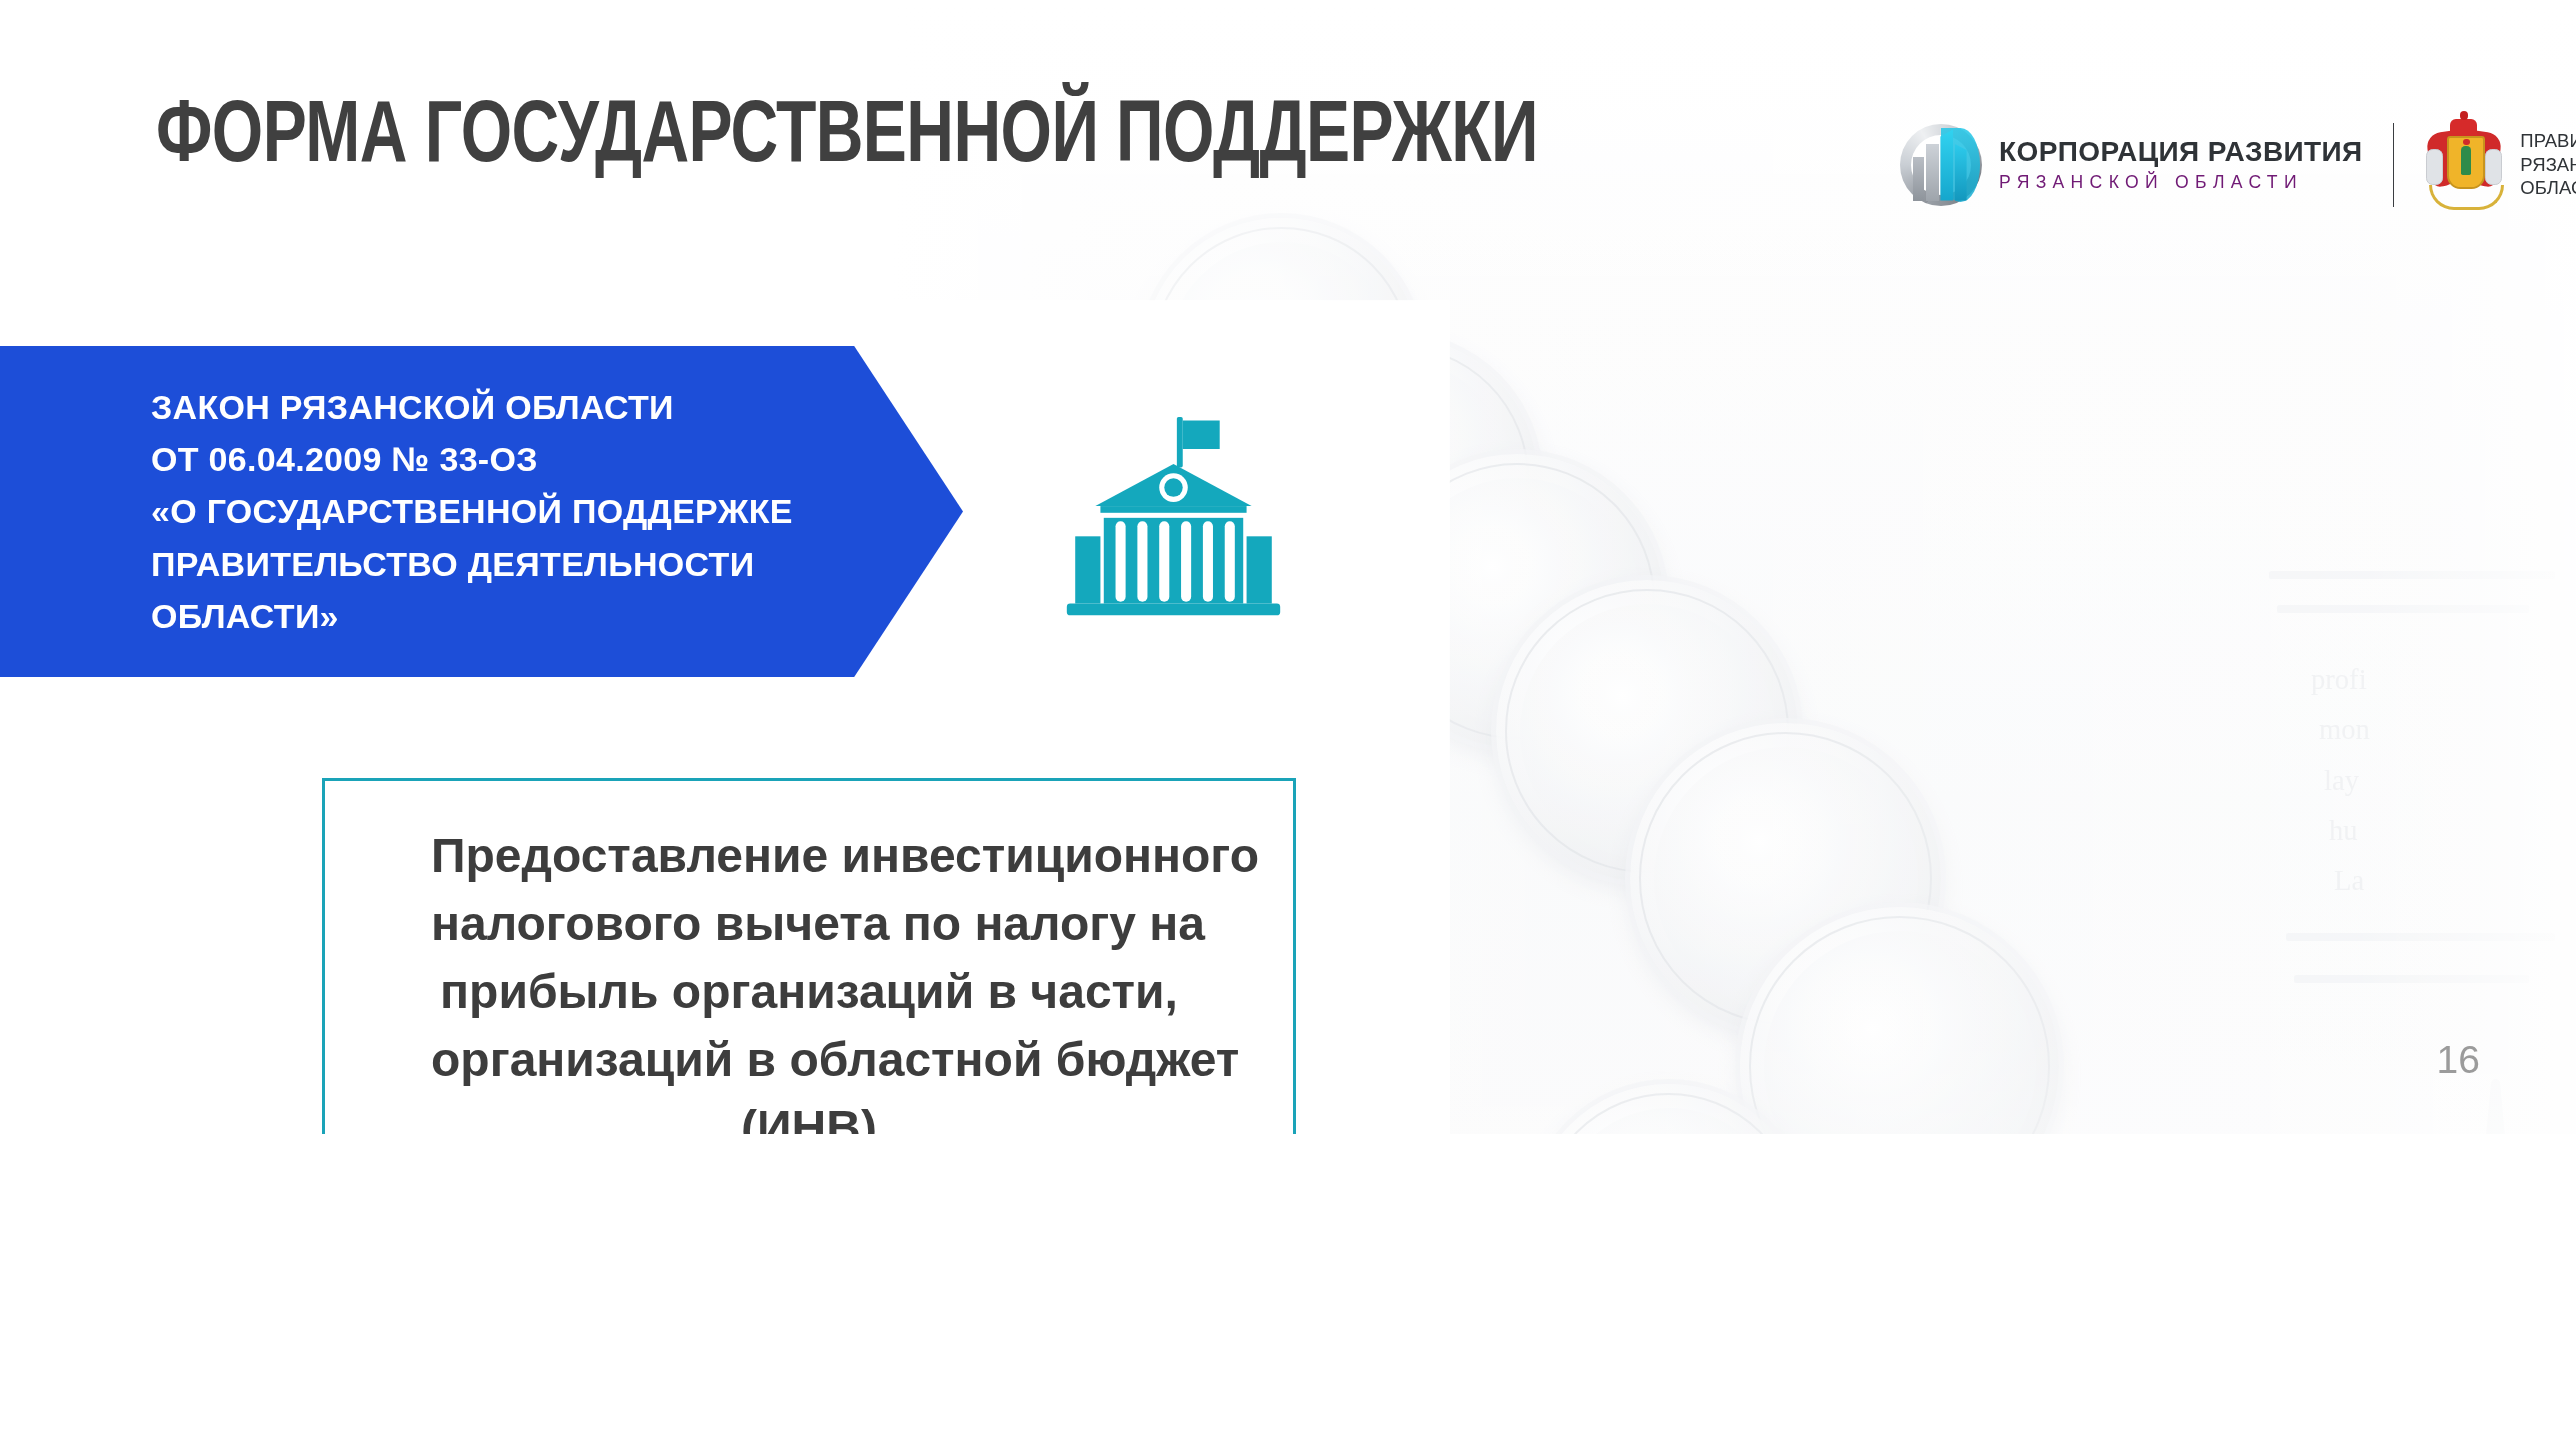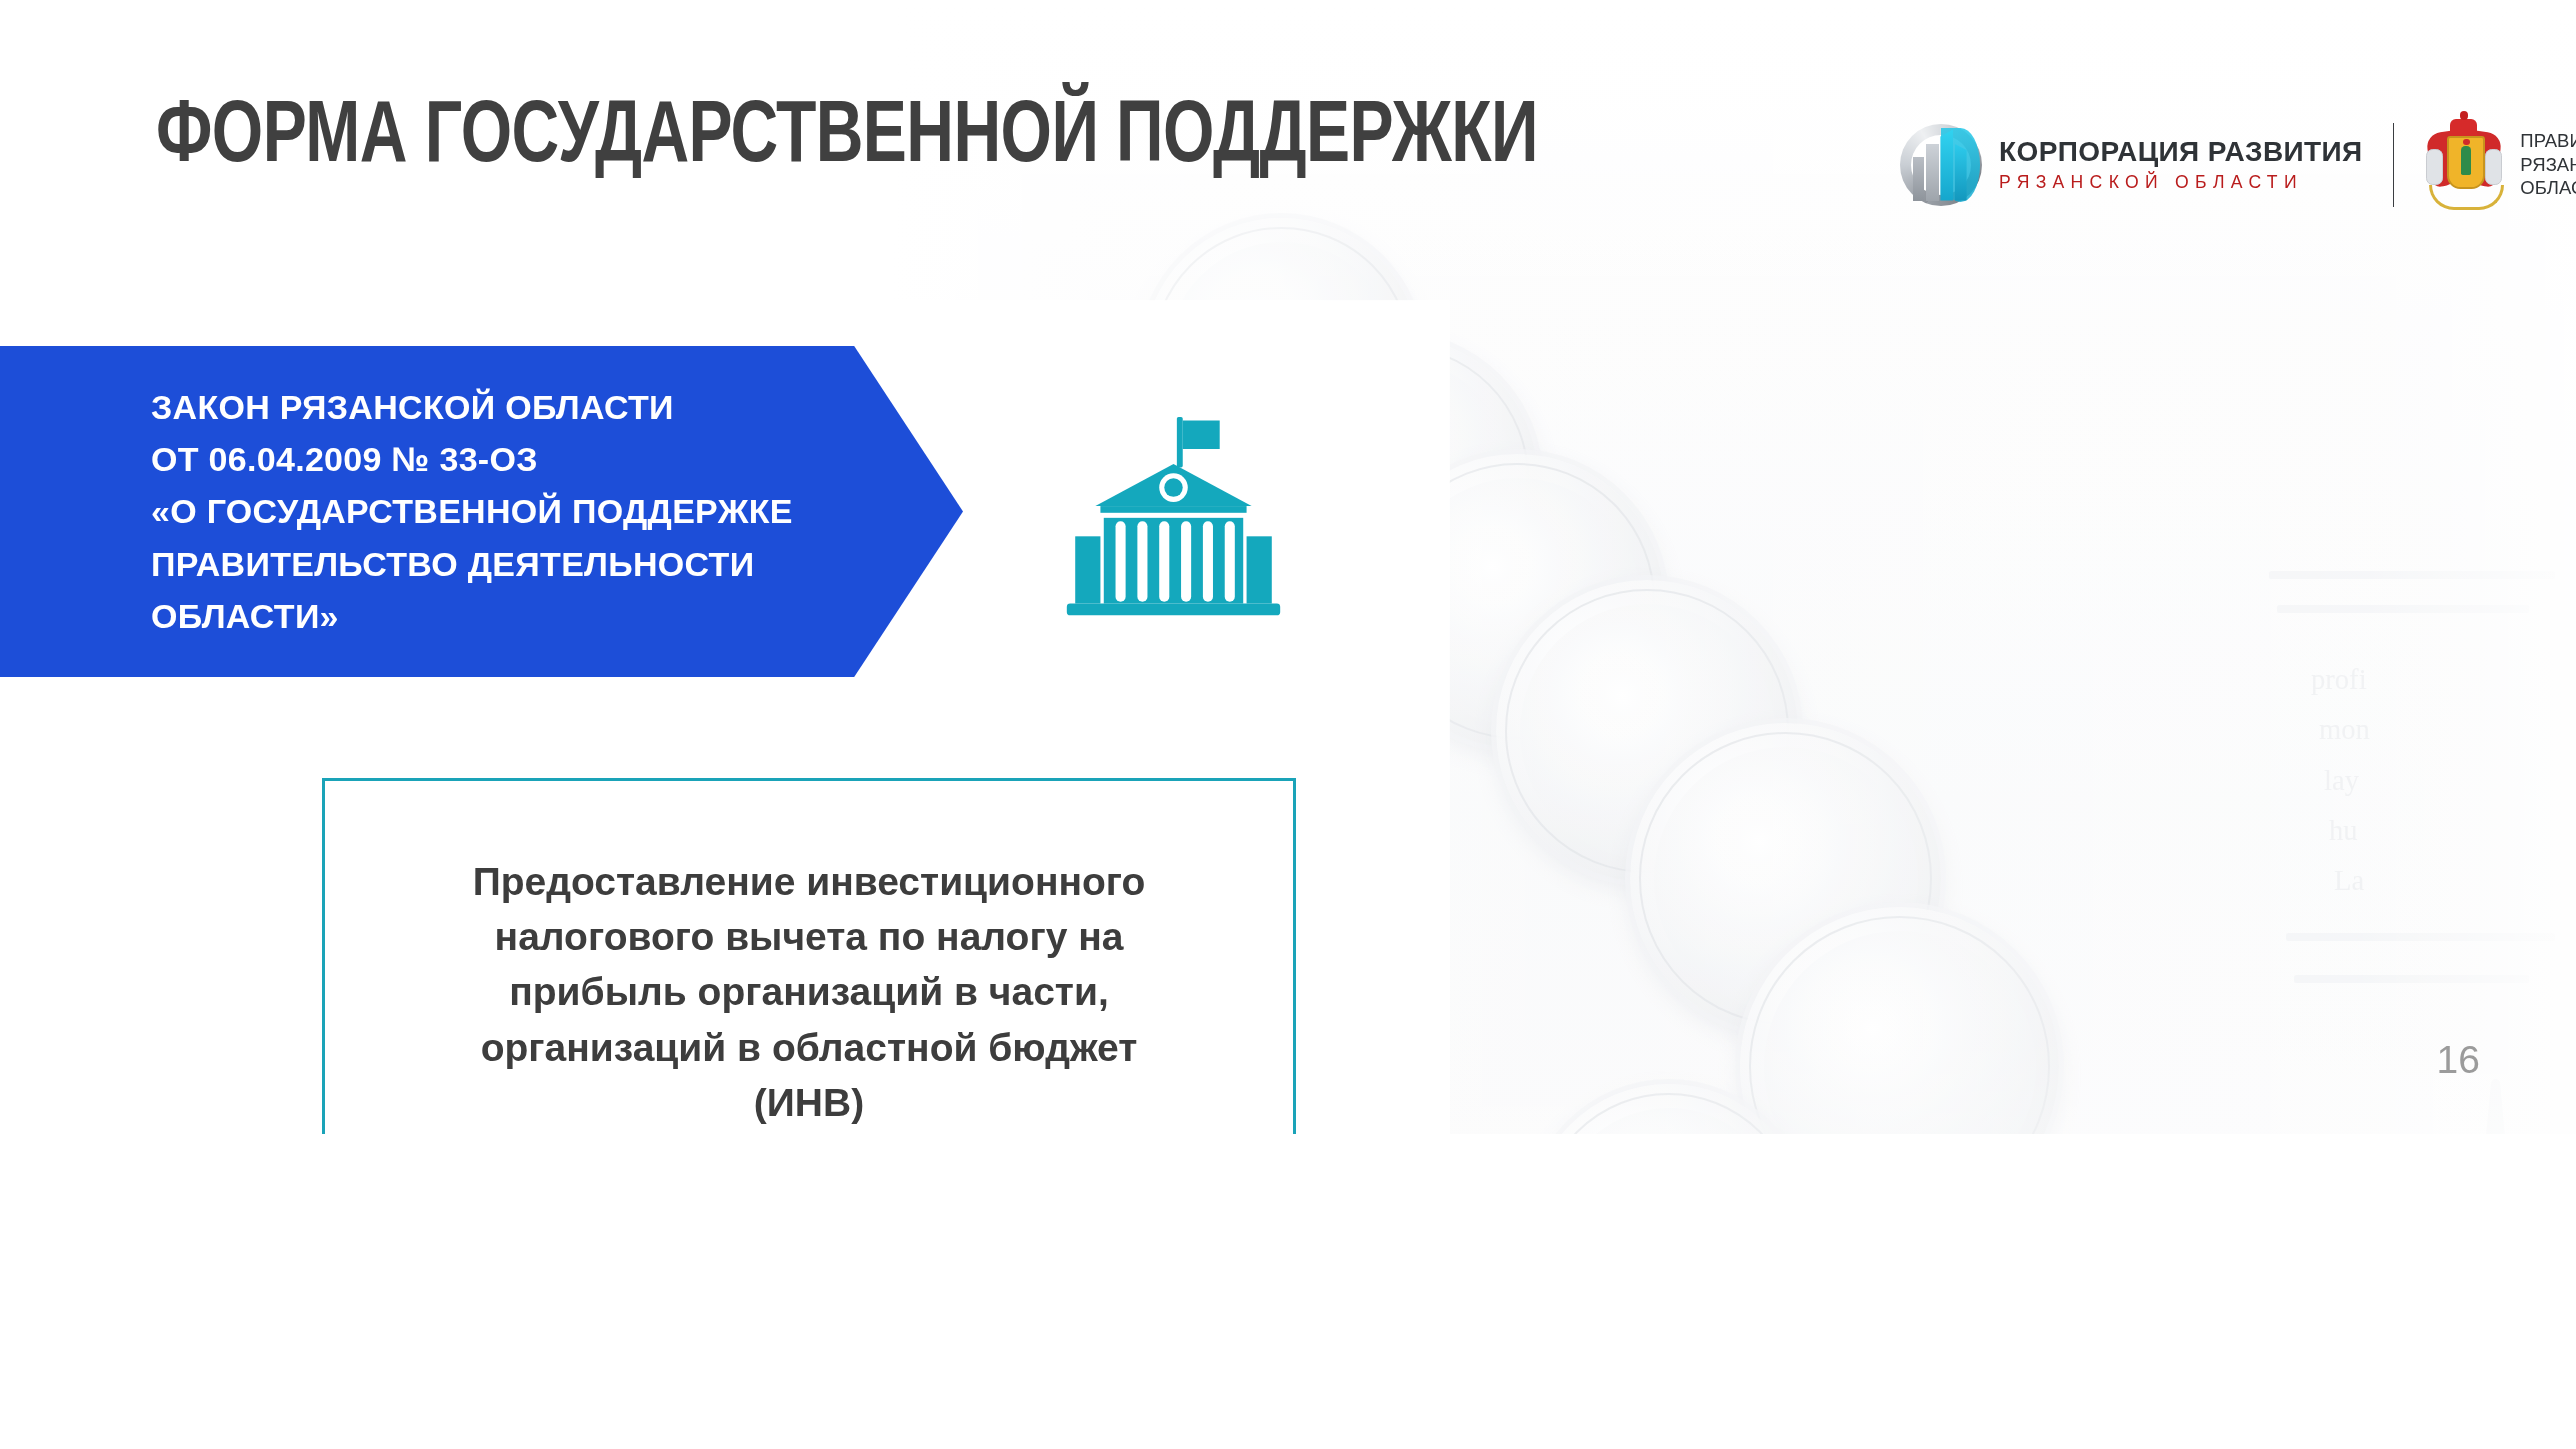--- a/index.html
+++ b/index.html
@@ -118,21 +118,21 @@
     opacity:.85;
   }
   .kro-mark .towers{position:absolute;left:11.8px;top:5px;width:64px;height:72px;}
   .kro-t{position:absolute;bottom:0;}
   .kro-t1{left:1.7px;width:11px;height:44px;background:linear-gradient(#b9bec5,#8e949b);}
   .kro-t2{left:14.3px;width:12.6px;height:57px;background:linear-gradient(#cdd2d8,#9ea4ab);}
   .kro-t3{left:28.6px;width:12.6px;height:71px;background:linear-gradient(#31d2f0,#15a6cc);clip-path:polygon(0 10%,100% 0,100% 100%,0 100%);}
   .kro-t4{left:43px;width:11.8px;height:60px;background:linear-gradient(#2ecdee,#1397bd);clip-path:polygon(0 6%,100% 16%,100% 100%,0 100%);}
   .kro-words{line-height:1;}
   .kro-l1{font-size:28px;font-weight:700;color:#2f3337;letter-spacing:0.4px;white-space:nowrap;}
-  .kro-l2{font-size:17.6px;font-weight:400;color:#b91c1c;letter-spacing:6.3px;margin-top:7.6px;white-space:nowrap;}
+  .kro-l2{font-size:17.6px;font-weight:400;color:#701a75;letter-spacing:6.3px;margin-top:7.6px;white-space:nowrap;}
   .logo-sep{
     width:1.7px;height:84px;background:#3a3d41;margin:0 30px;flex:0 0 auto;
   }
   .logo-gov{display:flex;align-items:center;gap:17px;}
   .gov-words{line-height:1.28;font-size:18.5px;color:#2f3337;white-space:nowrap;}
 
   
   .coa{position:relative;width:79px;height:91px;flex:0 0 auto;}
   .coa .crown{position:absolute;left:26px;top:0;width:27px;height:18.5px;background:#d62a2a;border-radius:5.9px 5.9px 1.7px 1.7px;}
   .coa .crown:after{content:"";position:absolute;left:9.2px;top:-7.6px;width:8.4px;height:8.4px;border-radius:50%;background:#c41f1f;}
@@ -185,21 +185,21 @@
     position:absolute;
     left:322px;top:778px;
     width:968px;height:422px;
     border:3.4px solid #1aa3b8;
     background:#ffffff;
     display:flex;align-items:center;justify-content:center;
   }
   .statement-text{
     width:756px;
     text-align:center;
-    font-size:39px;
+    font-size:48px;
     font-weight:700;
     line-height:1.42;
     color:#3d3d3d;
   }
   .statement-text div{white-space:nowrap;}
 
   
   .page-num{
     position:absolute;
     right:96px;bottom:52px;

